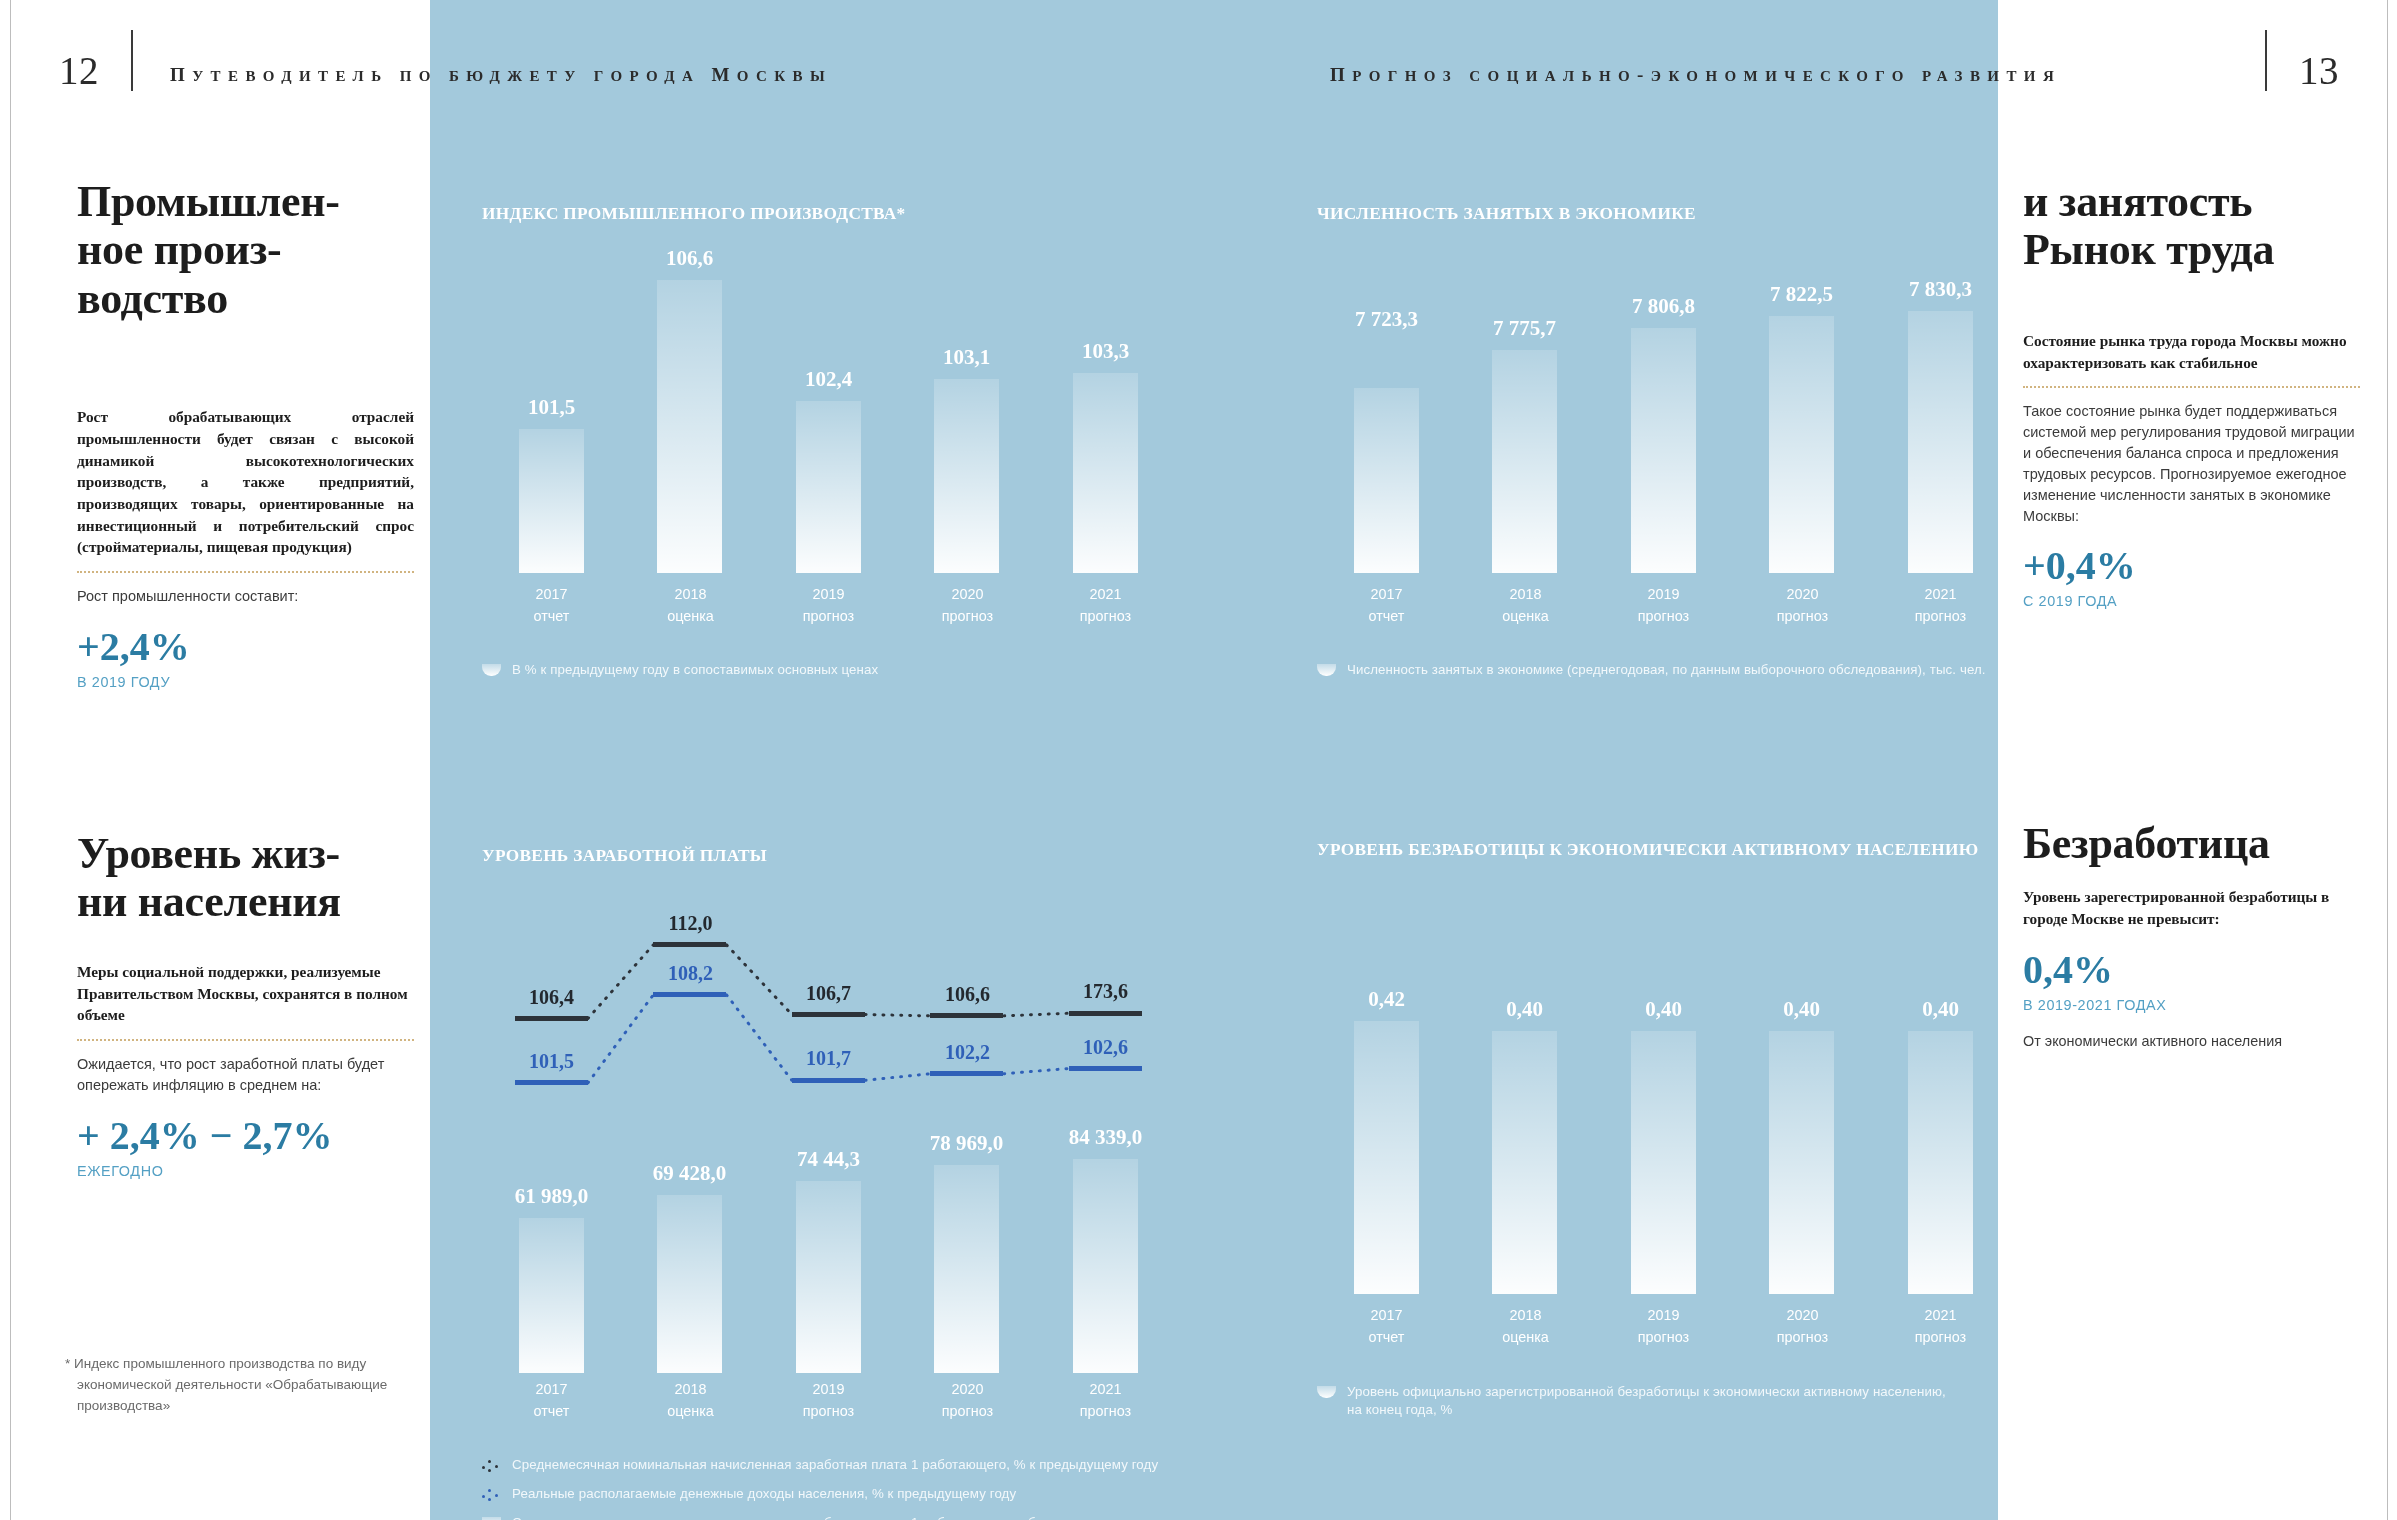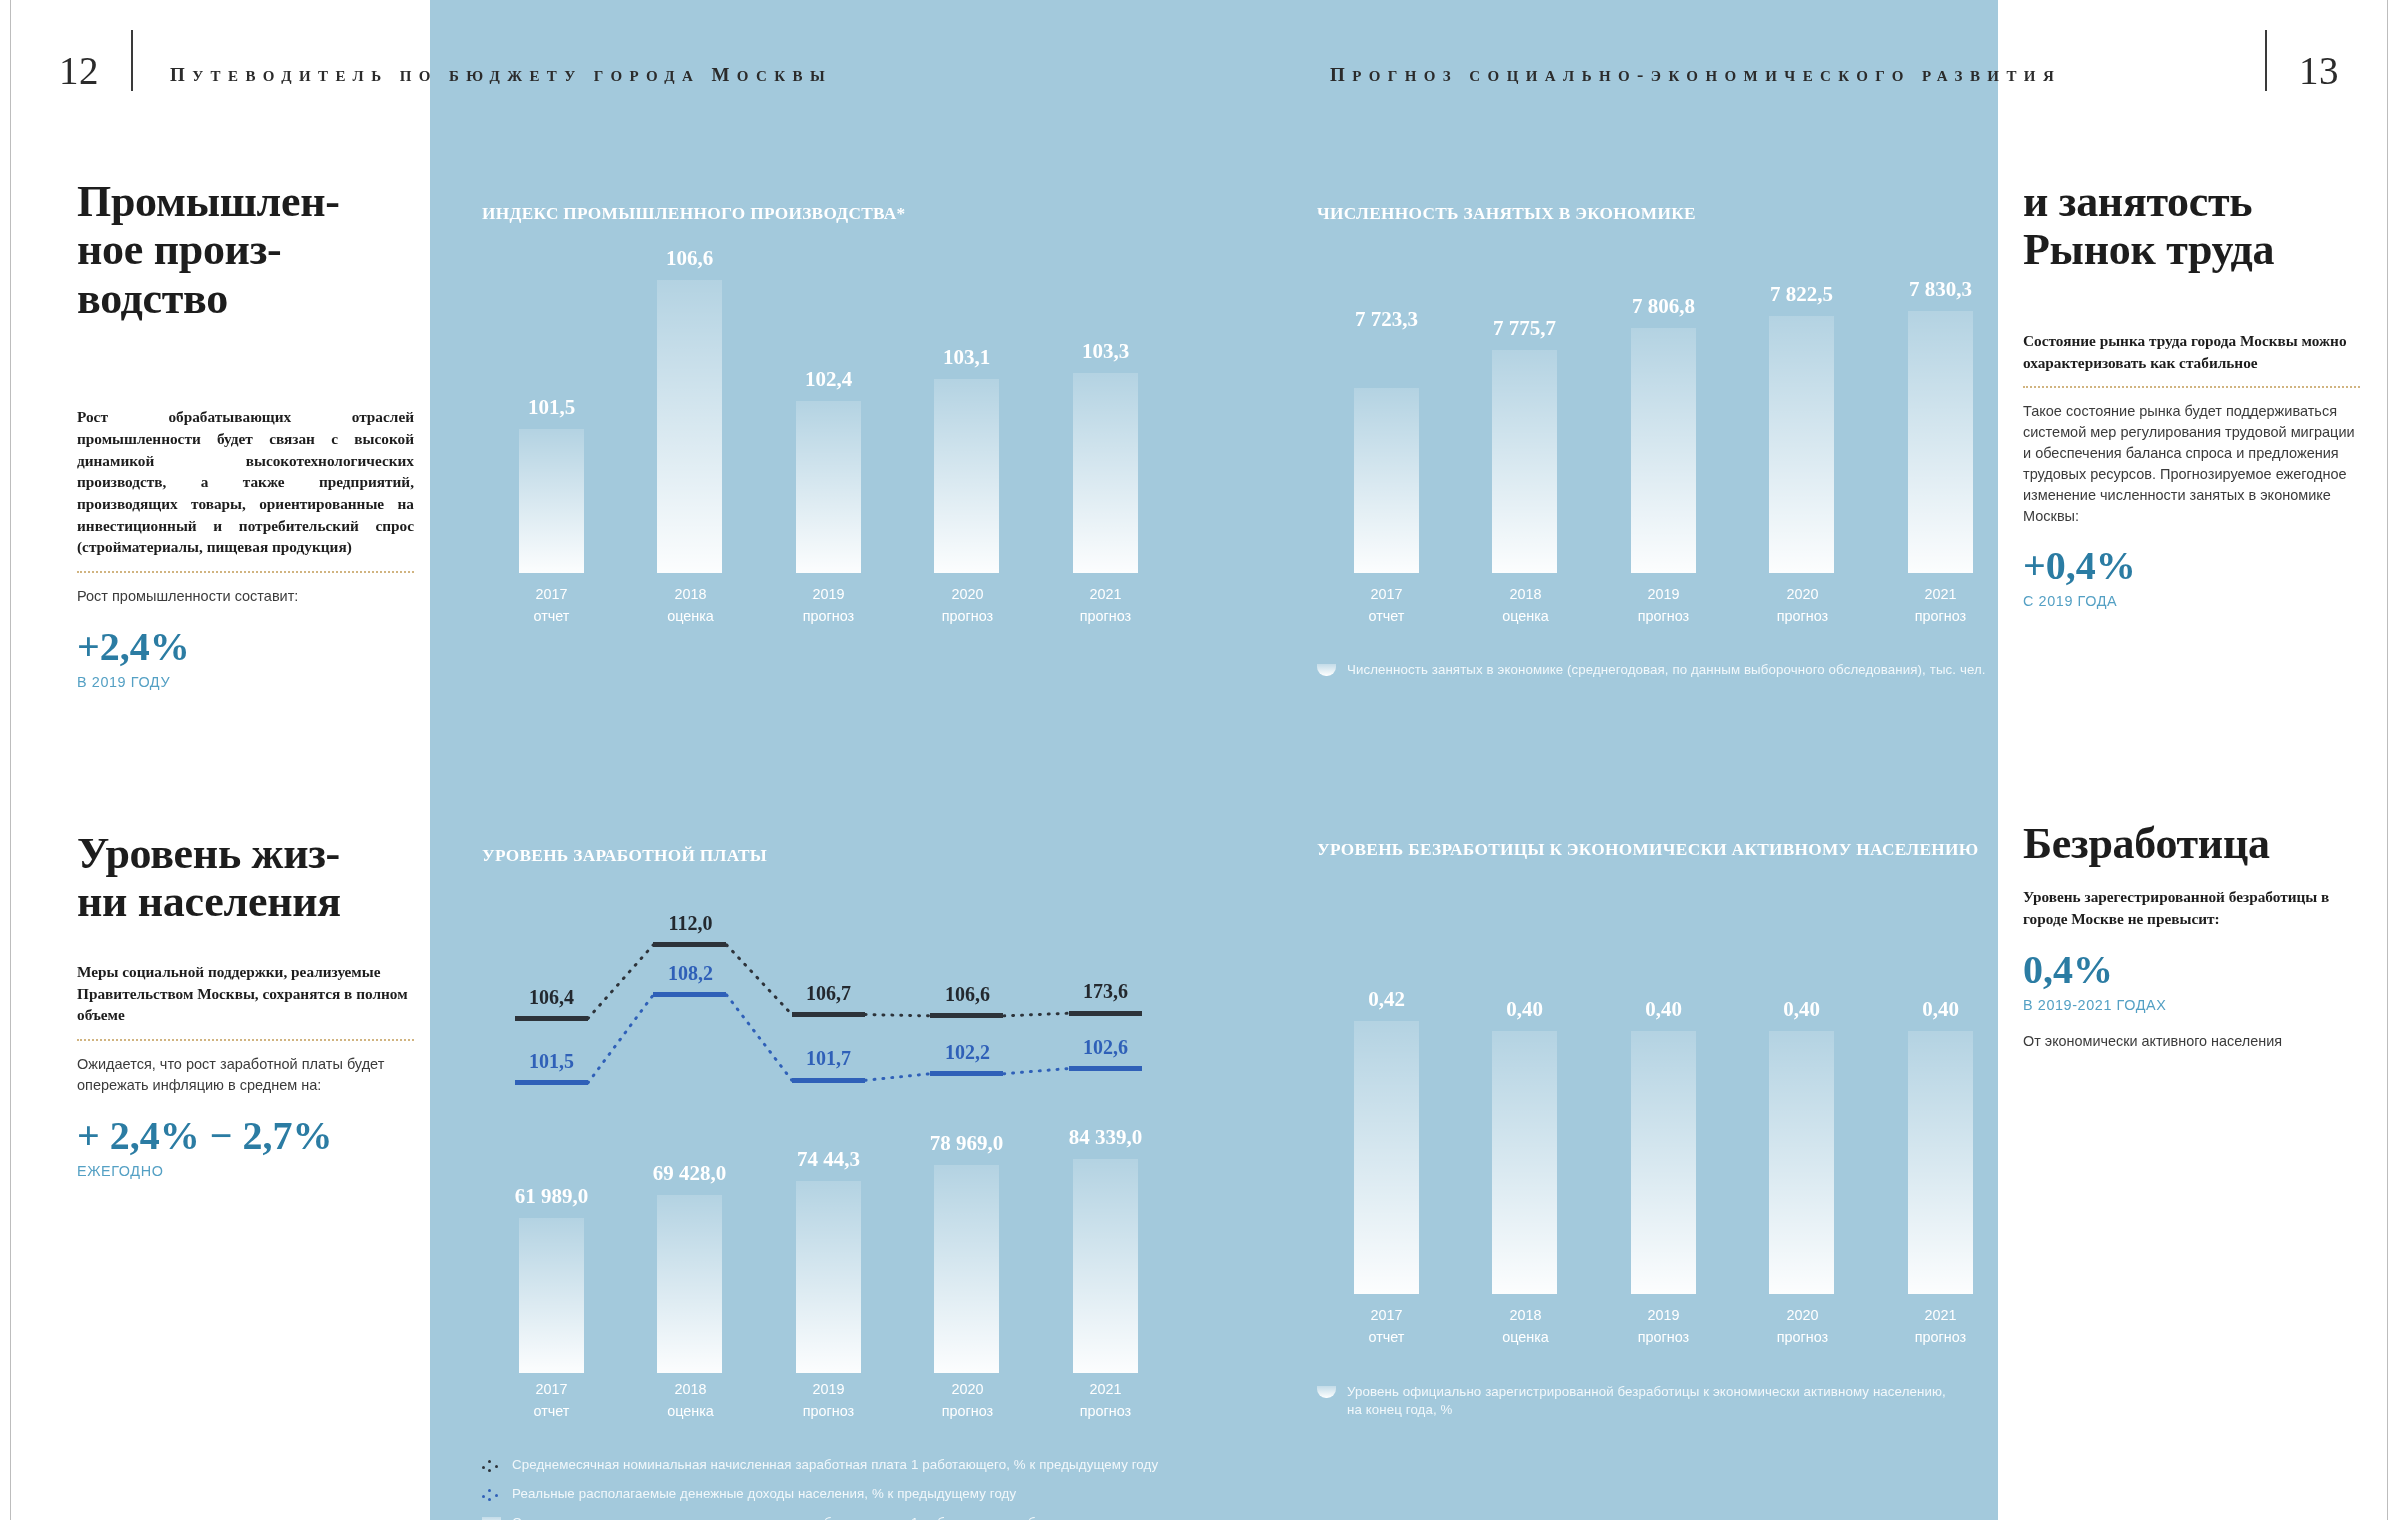--- a/index.html
+++ b/index.html
@@ -212,20 +212,21 @@
         <div>ни населения</div>
       </div>
     <div style="height:34px"></div>
     <div class="lead nj">Меры социальной поддержки, реализуемые Правительством Москвы, сохранятся в полном объеме</div>
     <div class="dotrule"></div>
     <div class="body-txt">Ожидается, что рост заработной платы будет опережать инфляцию в среднем на:</div>
     <div class="big-stat">+ 2,4% −  2,7%</div>
     <div class="stat-sub">ежегодно</div>
   </div>
 
+  <div class="footnote">* Индекс промышленного производства по виду экономической деятельности «Обрабатывающие производства»</div>
 
   <div class="side-col" id="col-right-top">
     <div class="sec-title" id="t-rt">
         <div>и занятость</div>
         <div>Рынок труда</div>
       </div>
     <div style="height:55px"></div>
     <div class="lead nj">Состояние рынка труда города Москвы можно охарактеризовать как стабильное</div>
     <div class="dotrule"></div>
     <div class="body-txt">Такое состояние рынка будет поддерживаться системой мер регулирования трудовой миграции и обеспечения баланса спроса и предложения трудовых ресурсов. Прогнозируемое ежегодное изменение численности занятых в экономике Москвы:</div>
@@ -281,20 +282,26 @@
           <div>2019</div>
           <div>прогноз</div>
         </div>
         <div class="xlab" style="left: 416px; width: 139px;">
           <div>2020</div>
           <div>прогноз</div>
         </div>
         <div class="xlab" style="left: 554px; width: 139px;">
           <div>2021</div>
           <div>прогноз</div>
+        </div>
+      </div>
+    <div class="legend" id="lg-ipp" style="top:457px;">
+        <div class="legend-row">
+          <span class="swatch-bar"></span>
+          <span class="legend-text">В % к предыдущему году в сопоставимых основных ценах</span>
         </div>
       </div>
   </div>
 
   <div class="chart" id="chart-emp">
     <div class="chart-title">Численность занятых в экономике</div>
     <div class="plot" id="plot-emp" style="position:absolute;left:0;top:42px;width:693px;height:327px;">
         <div class="bar-slot" style="left: 37px; width: 65px; height: 100%; gap: 47px;">
           <div class="bar-val">7 723,3</div>
           <div class="bar" style="height: 185px;"></div>

